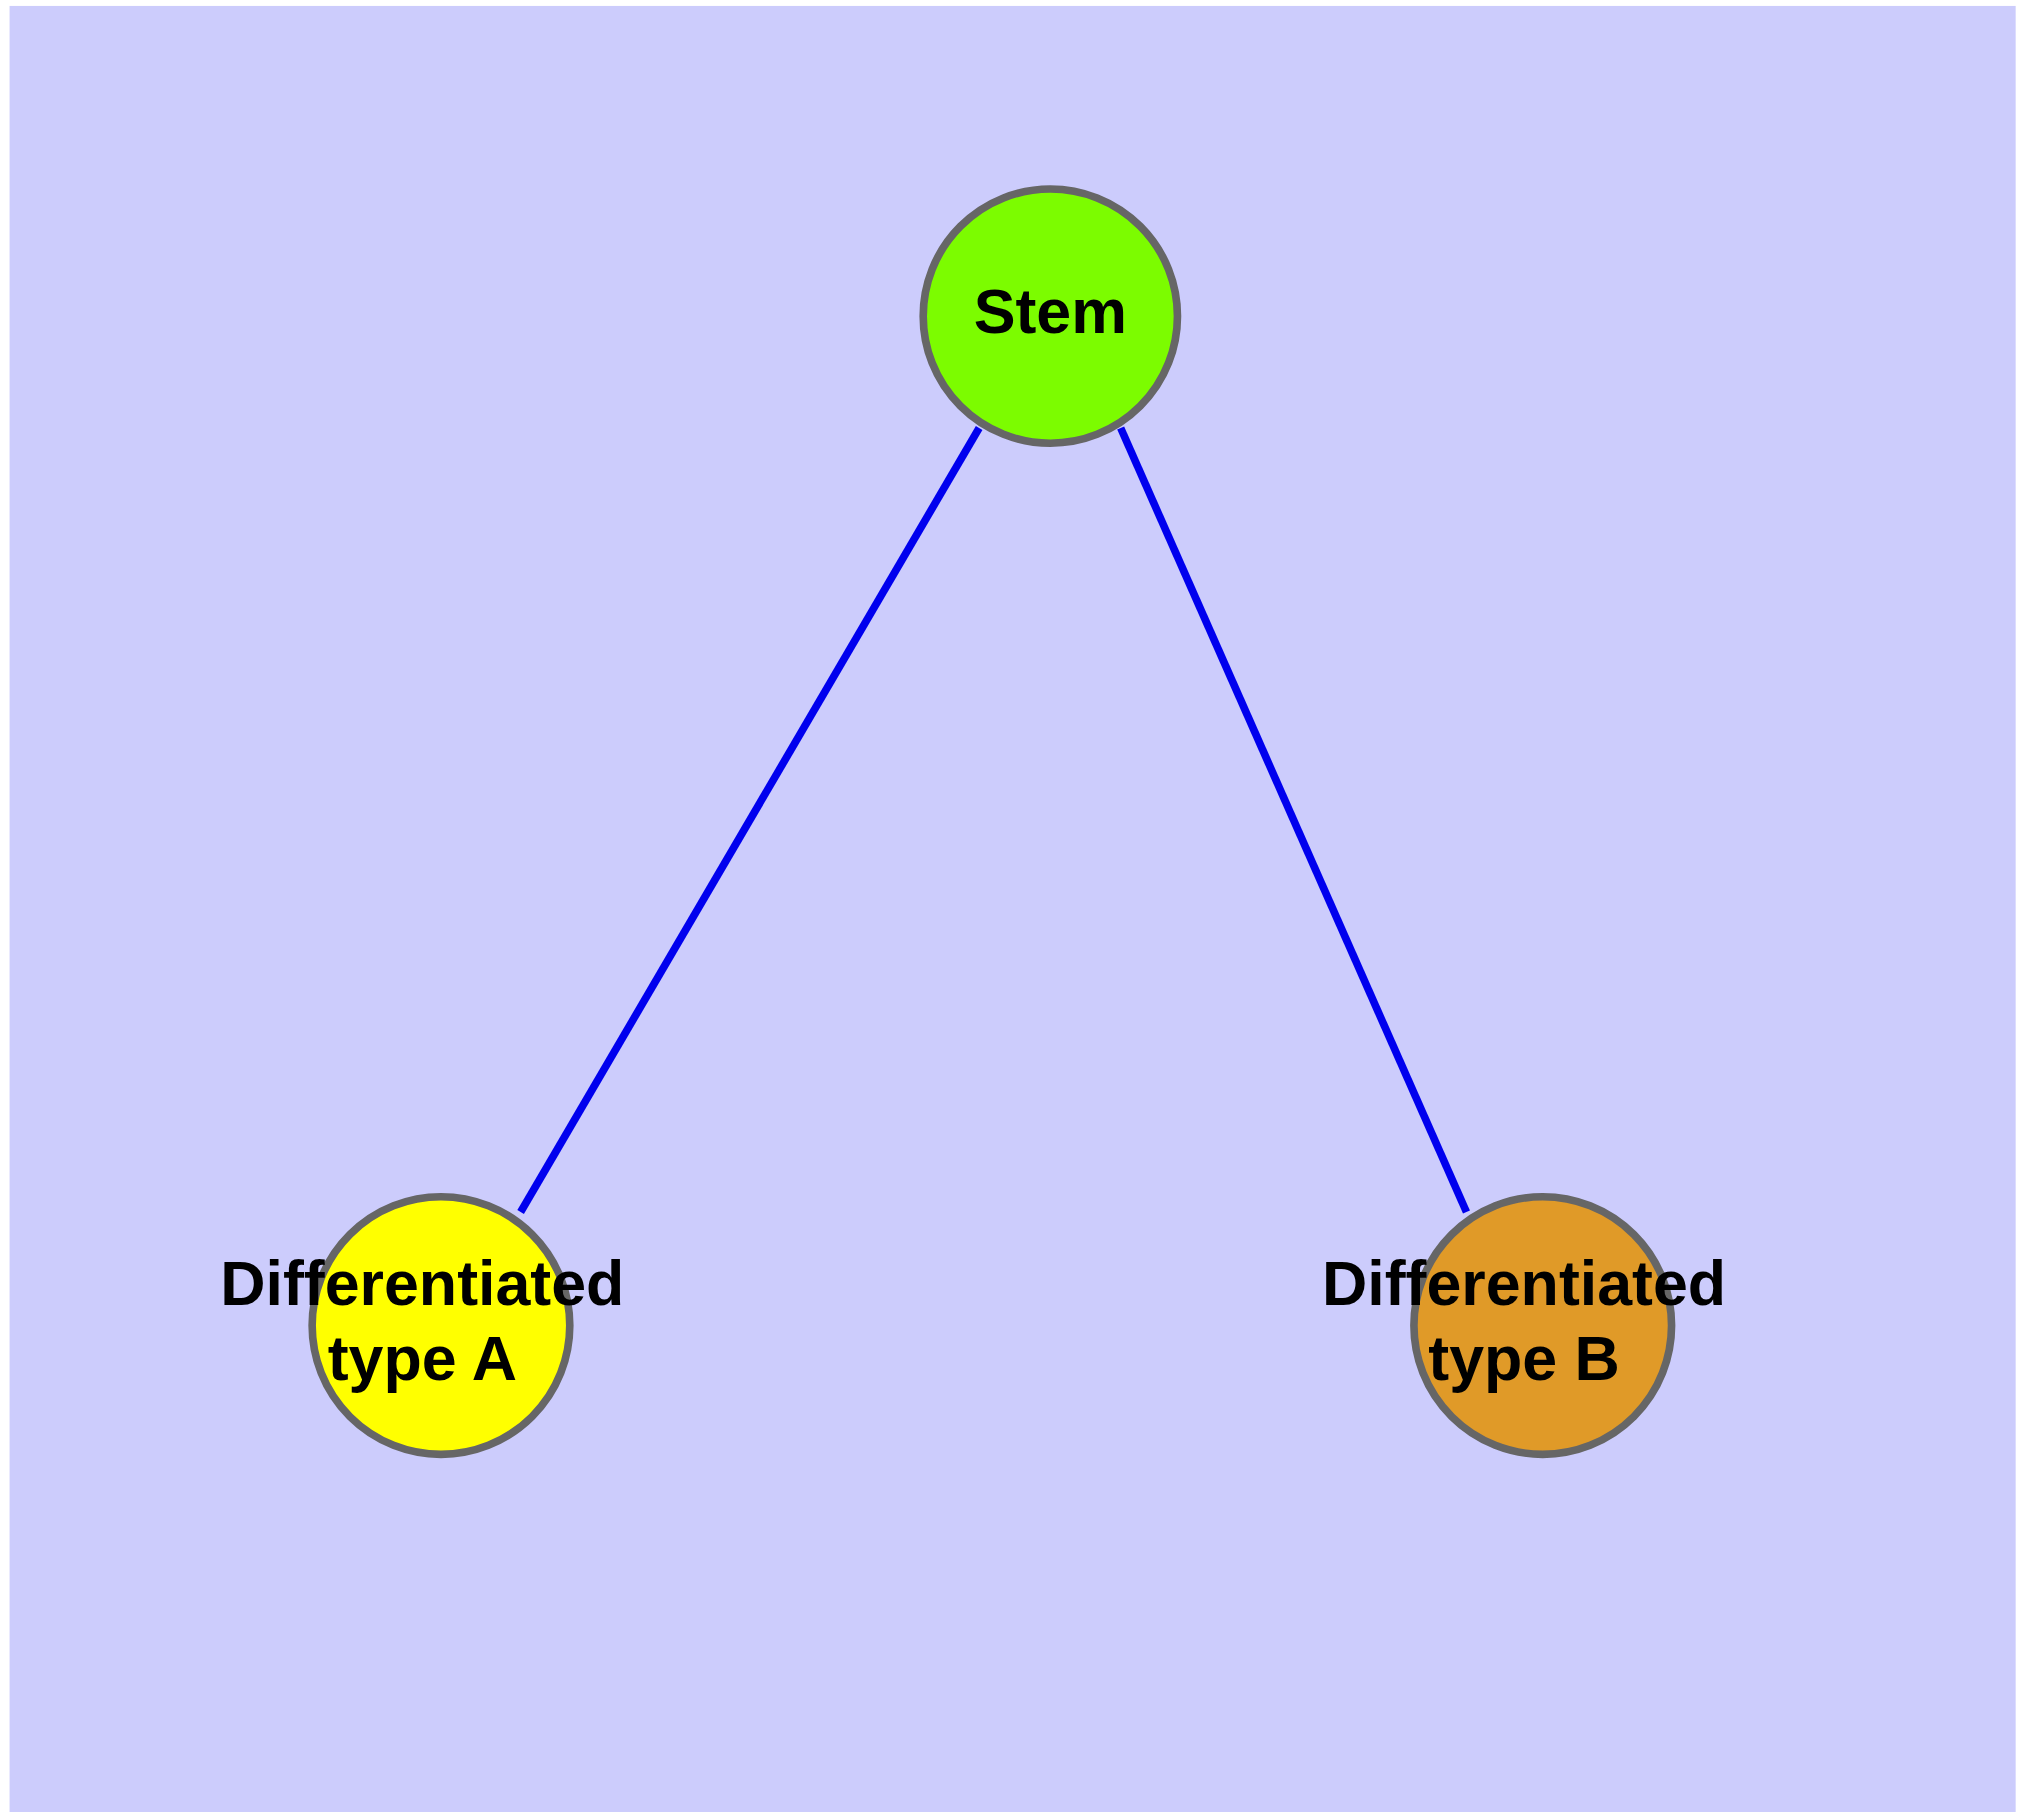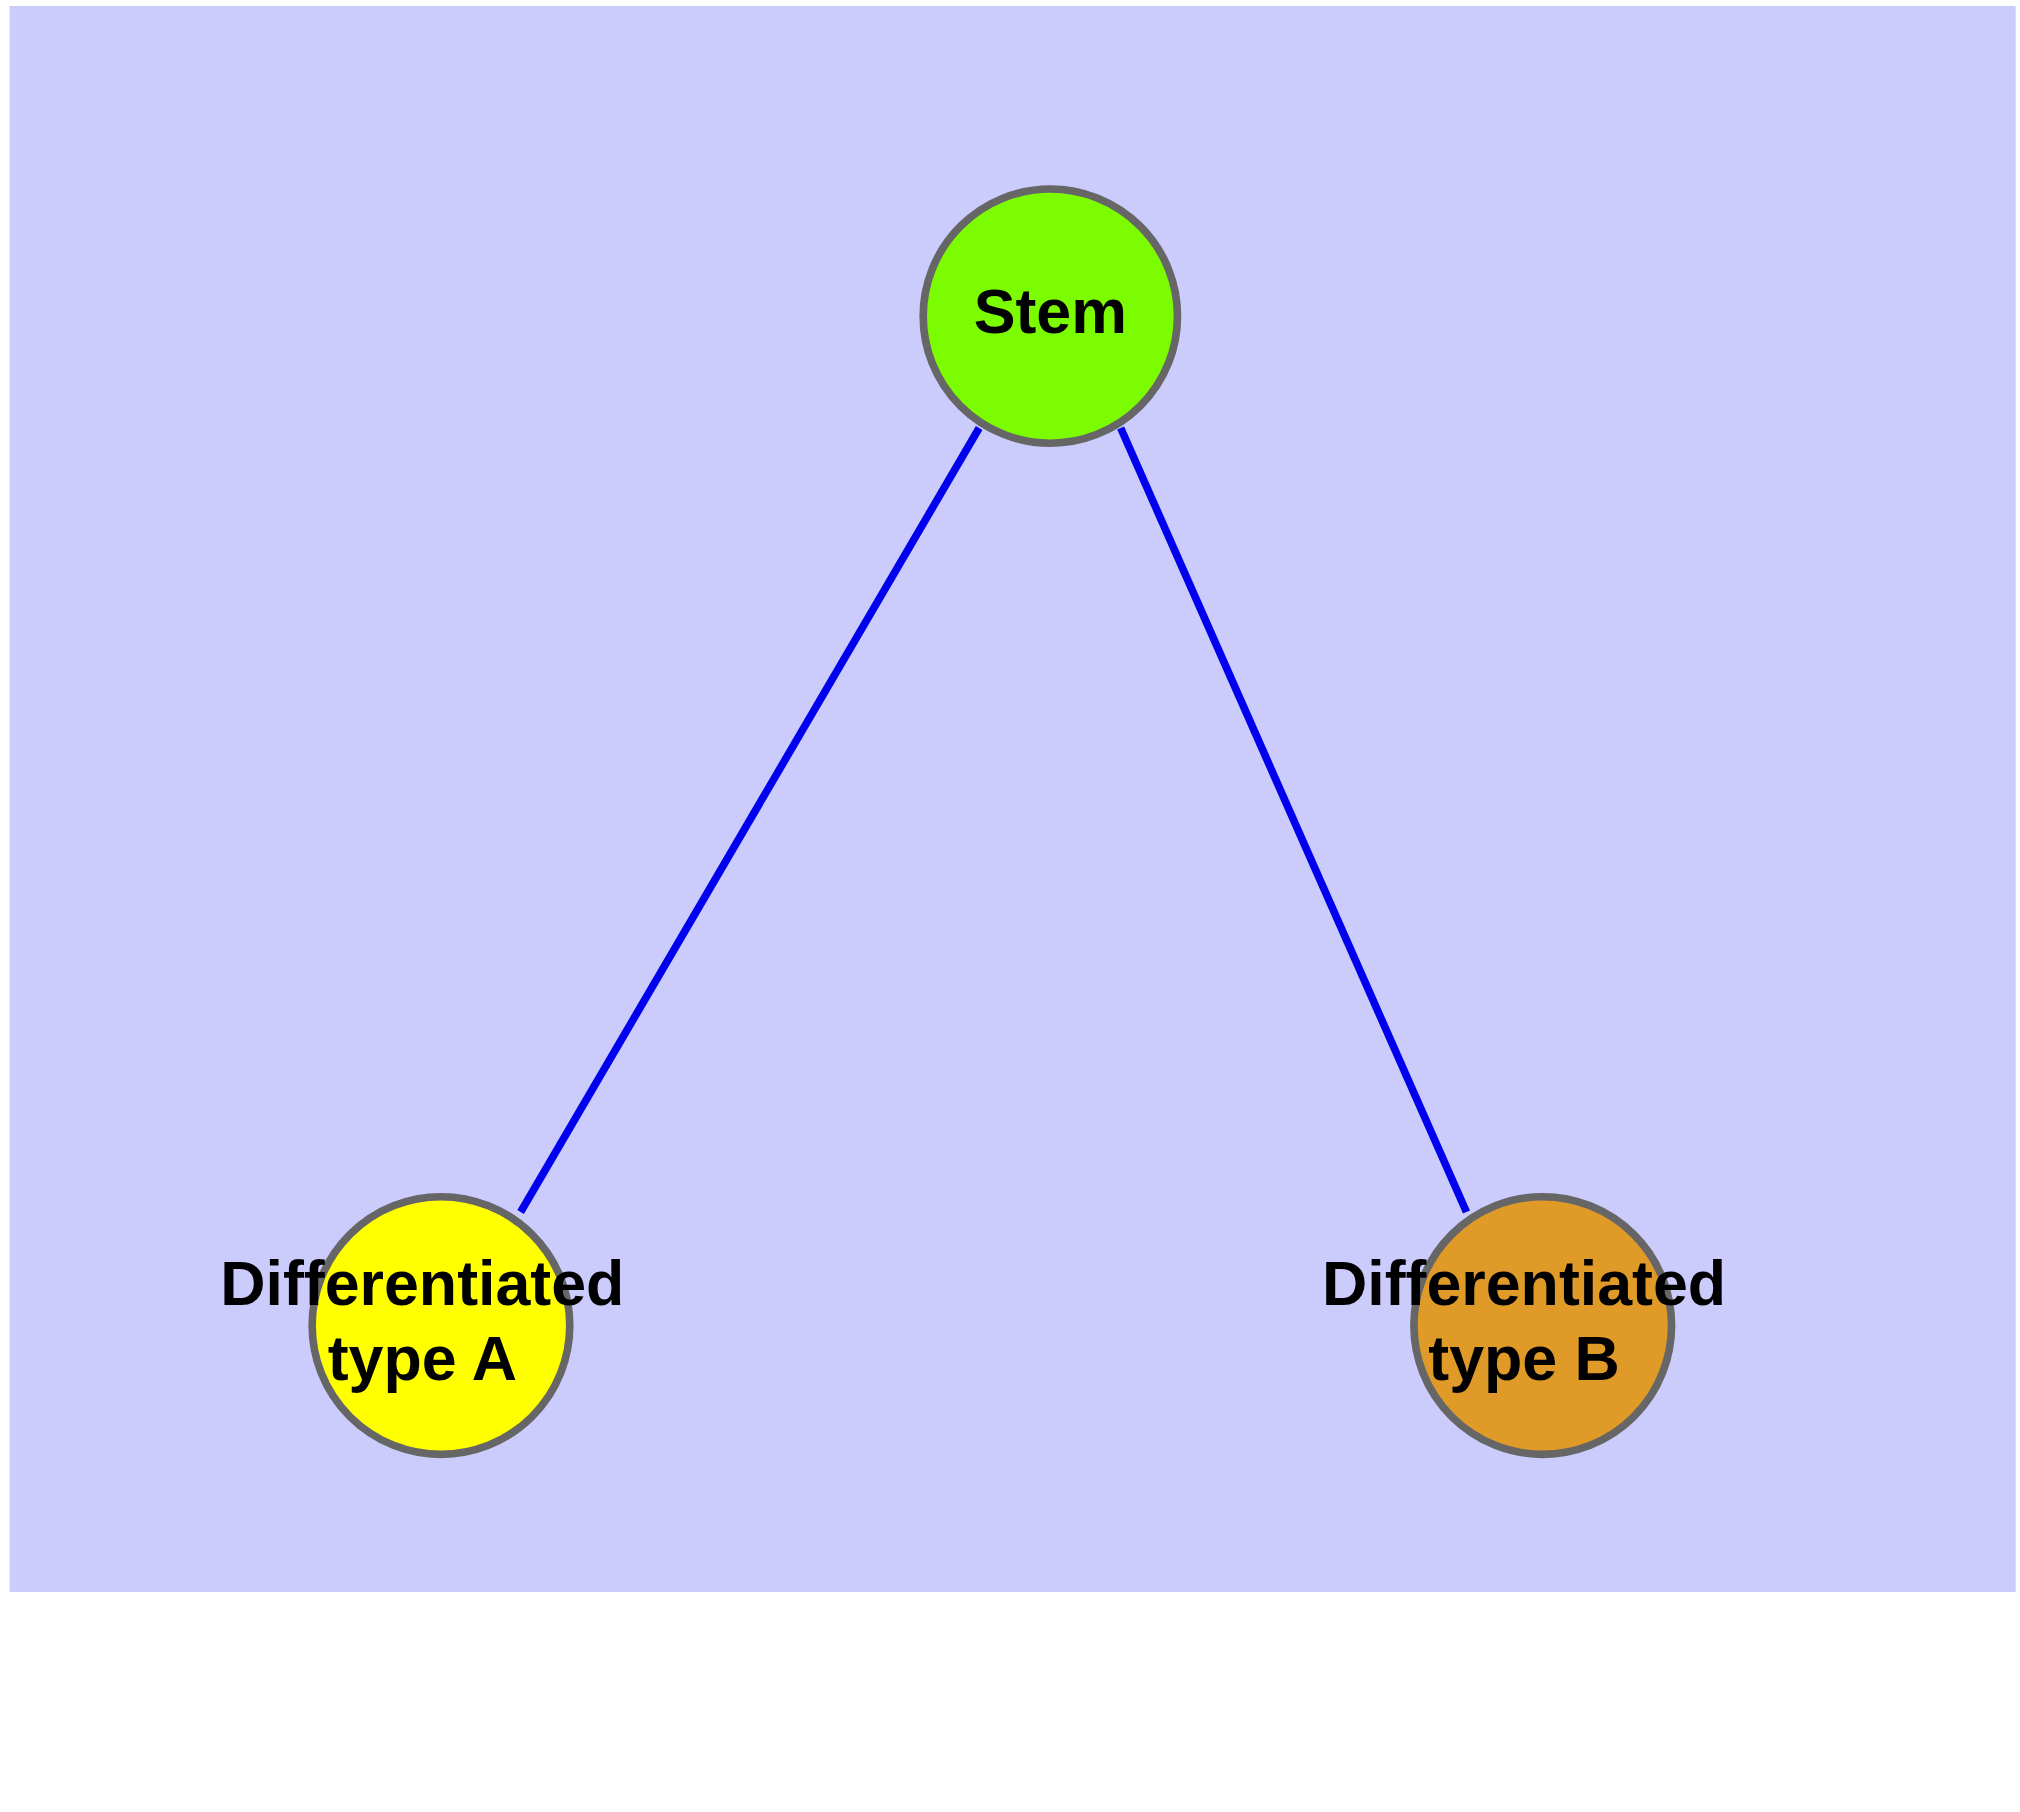--- a/index.html
+++ b/index.html
@@ -30,21 +30,21 @@
     font-family: "Liberation Sans", sans-serif;
     font-weight: bold;
     fill: #000000;
     dominant-baseline: middle;
     text-anchor: middle;
   }
 </style>
 </head>
 <body>
 
-<div id="stage" style="width: 2021px; height: 1592px; background: rgb(255, 255, 255);">
+<div id="stage" style="width: 2021px; height: 1812px; background: rgb(255, 255, 255);">
   <svg id="graph-svg" viewBox="0 0 2384 2138" style="width: 2021px; height: 1812px;">
 
     <rect id="bg-rect" x="11" y="7" width="2367" height="2131" fill="#ccccfc"></rect>
 
     <g id="edges-layer">
       <line id="edge-0" x1="1155" y1="505" x2="614" y2="1430" stroke="#0000ee" stroke-width="9" stroke-linecap="butt"></line>
       <line id="edge-1" x1="1322" y1="505" x2="1730" y2="1430" stroke="#0000ee" stroke-width="9" stroke-linecap="butt"></line>
     </g>
 
     <g id="nodes-layer">

